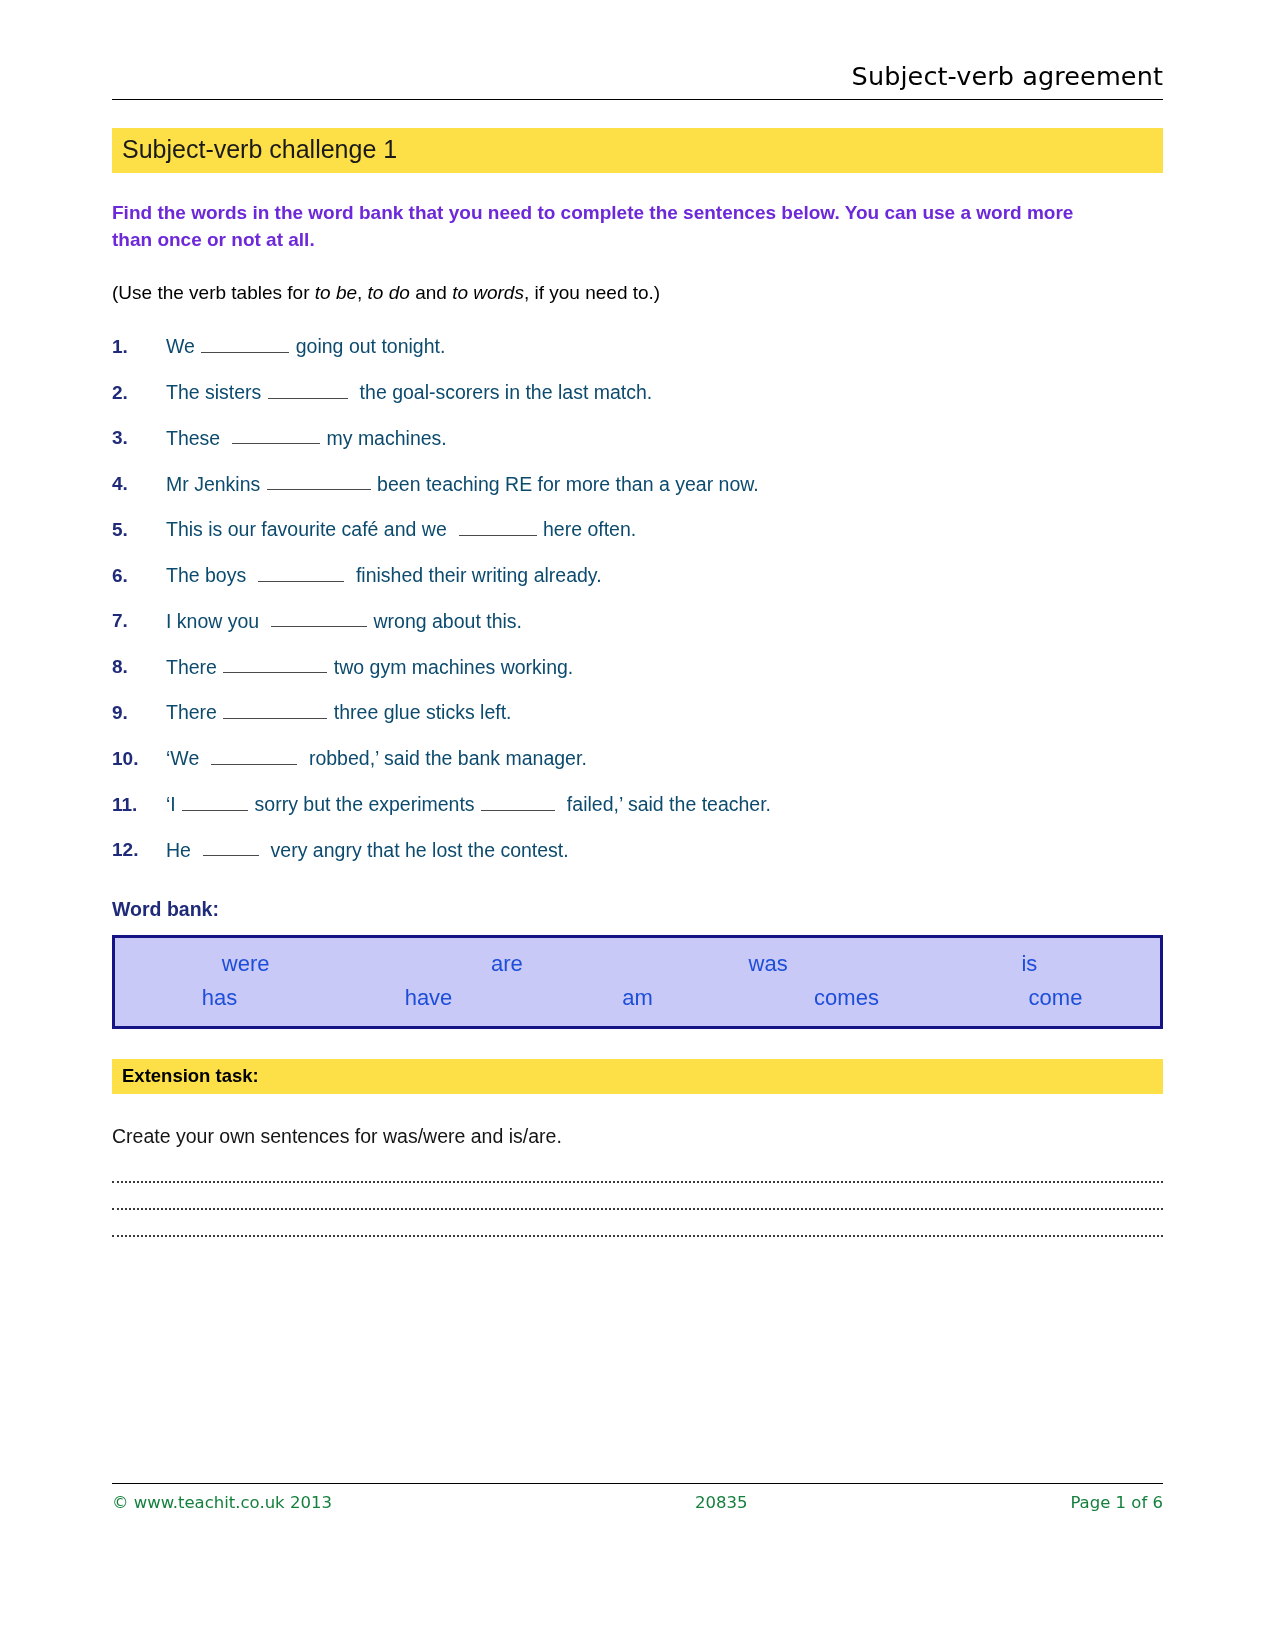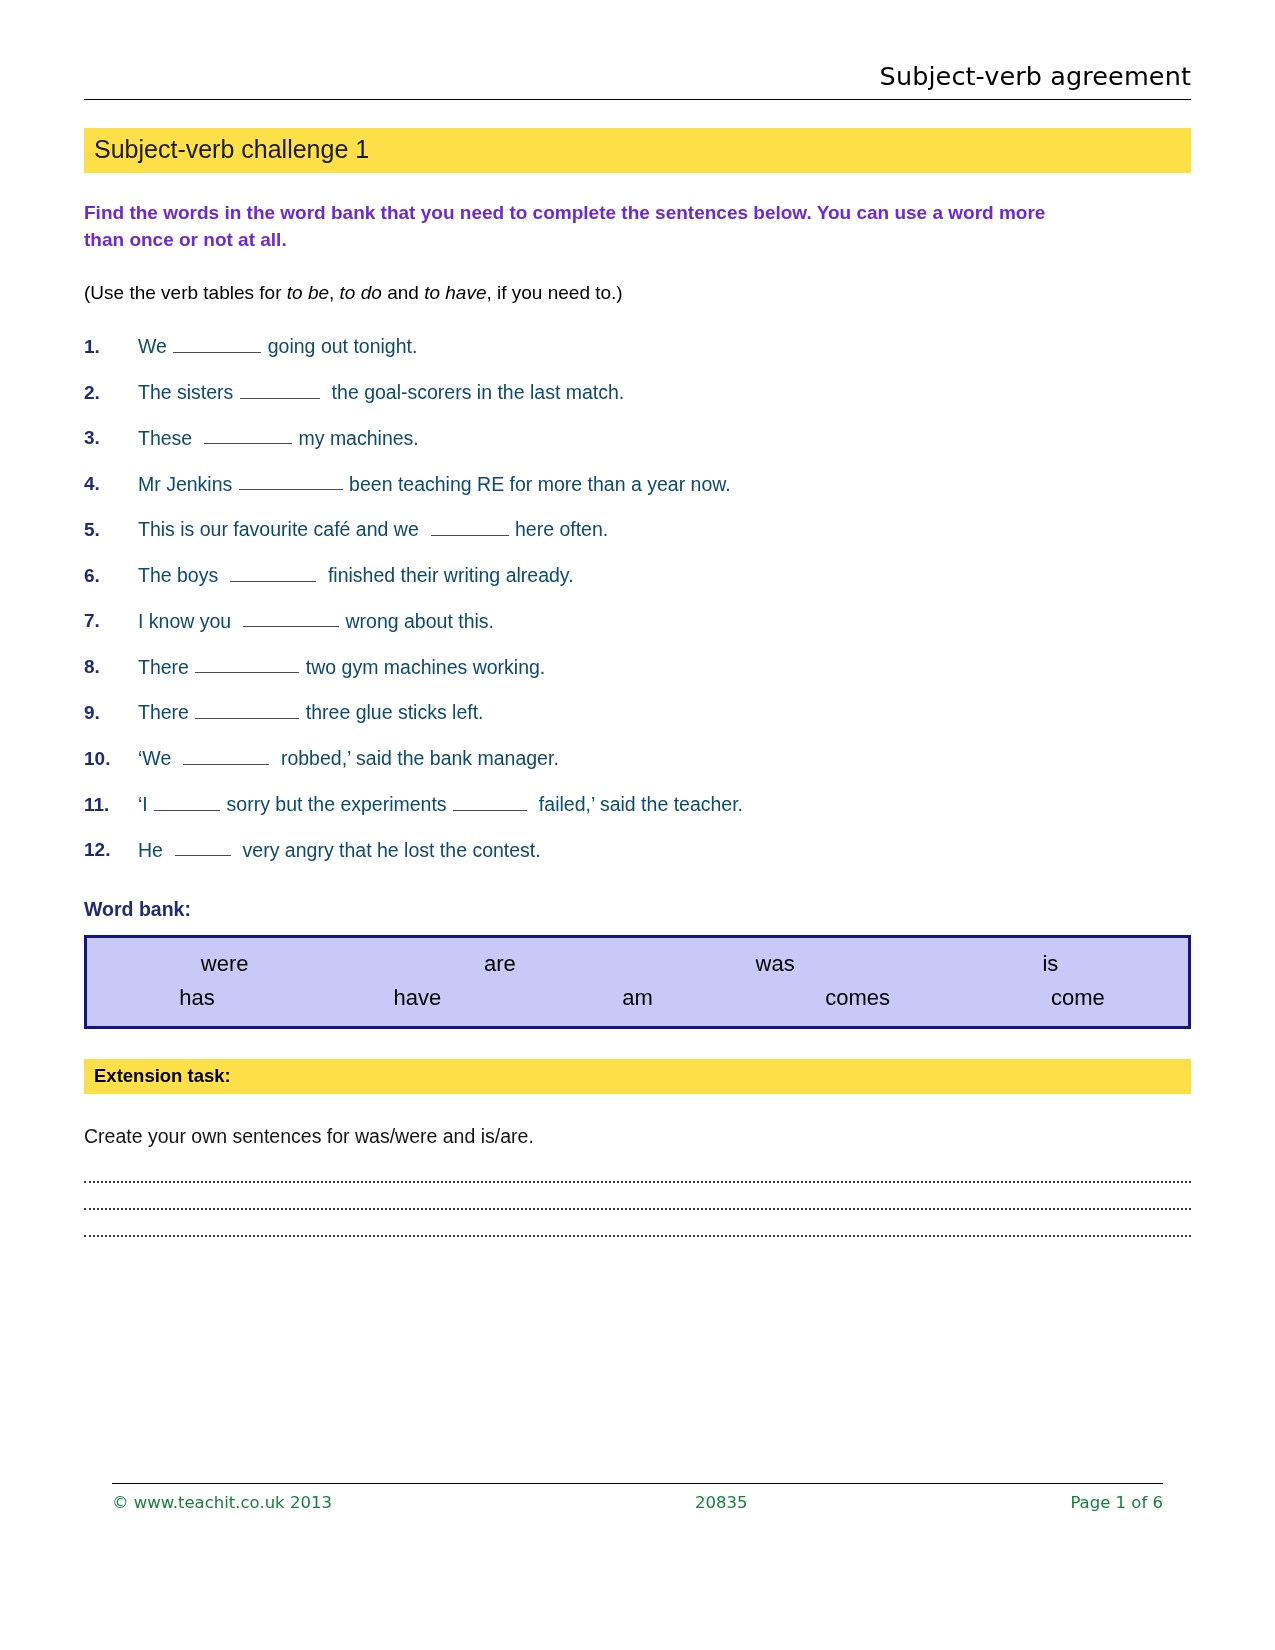--- a/index.html
+++ b/index.html
@@ -15,21 +15,21 @@
     position: relative;
     overflow: hidden;
   }
   .page {
     position: absolute;
     left: 0;
     top: 0;
     width: 1275px;
     height: 1650px;
     box-sizing: border-box;
-    padding: 0 84px;
+    padding: 0 112px;
   }
 
   
   .doc-header {
     padding-top: 62px;
     text-align: right;
   }
   .doc-header .htext {
     font-family: "DejaVu Sans", sans-serif;
     font-size: 25.5px;
@@ -124,21 +124,21 @@
     margin-top: 14px;
     border: 3px solid #141485;
     background: #c9c9f8;
     box-sizing: border-box;
     width: 100%;
     padding: 9px 0 11px 0;
   }
   .wb-row {
     display: flex;
     font-size: 22px;
-    color: #000000;
+    color: #1d4ed8;
     line-height: 1.55;
   }
   .wb-row .cell {
     text-align: center;
   }
   .wb-row-1 .cell { flex: 1 1 0; }
   .wb-row-2 .cell { flex: 1 1 0; }
 
   
   .ext-body {
@@ -188,21 +188,21 @@
   </div>
   <div class="header-rule"></div>
 
   <div class="band band-title">
     <span>Subject-verb challenge 1</span>
   </div>
 
   <div class="instruction">Find the words in the word bank that you need to complete the sentences below.  You can use a word more than once or not at all.</div>
 
   <div class="note">
-    <span>(Use the verb tables for </span><i>to be</i><span>, </span><i>to do</i><span> and </span><i>to have</i><span>, if you need to.)</span>
+    <span>(Use the verb tables for </span><i>to be</i><span>, </span><i>to do</i><span> and </span><i>to words</i><span>, if you need to.)</span>
   </div>
 
   <div class="qlist">
       <div class="qrow">
         <span class="qnum">1.</span>
         <span class="qtext"><span>We </span><span class="blank" style="width: 88px;"></span><span> going out tonight.</span></span>
       </div>
       <div class="qrow">
         <span class="qnum">2.</span>
         <span class="qtext"><span>The sisters </span><span class="blank" style="width: 80px;"></span><span>  the goal-scorers in the last match.</span></span>

